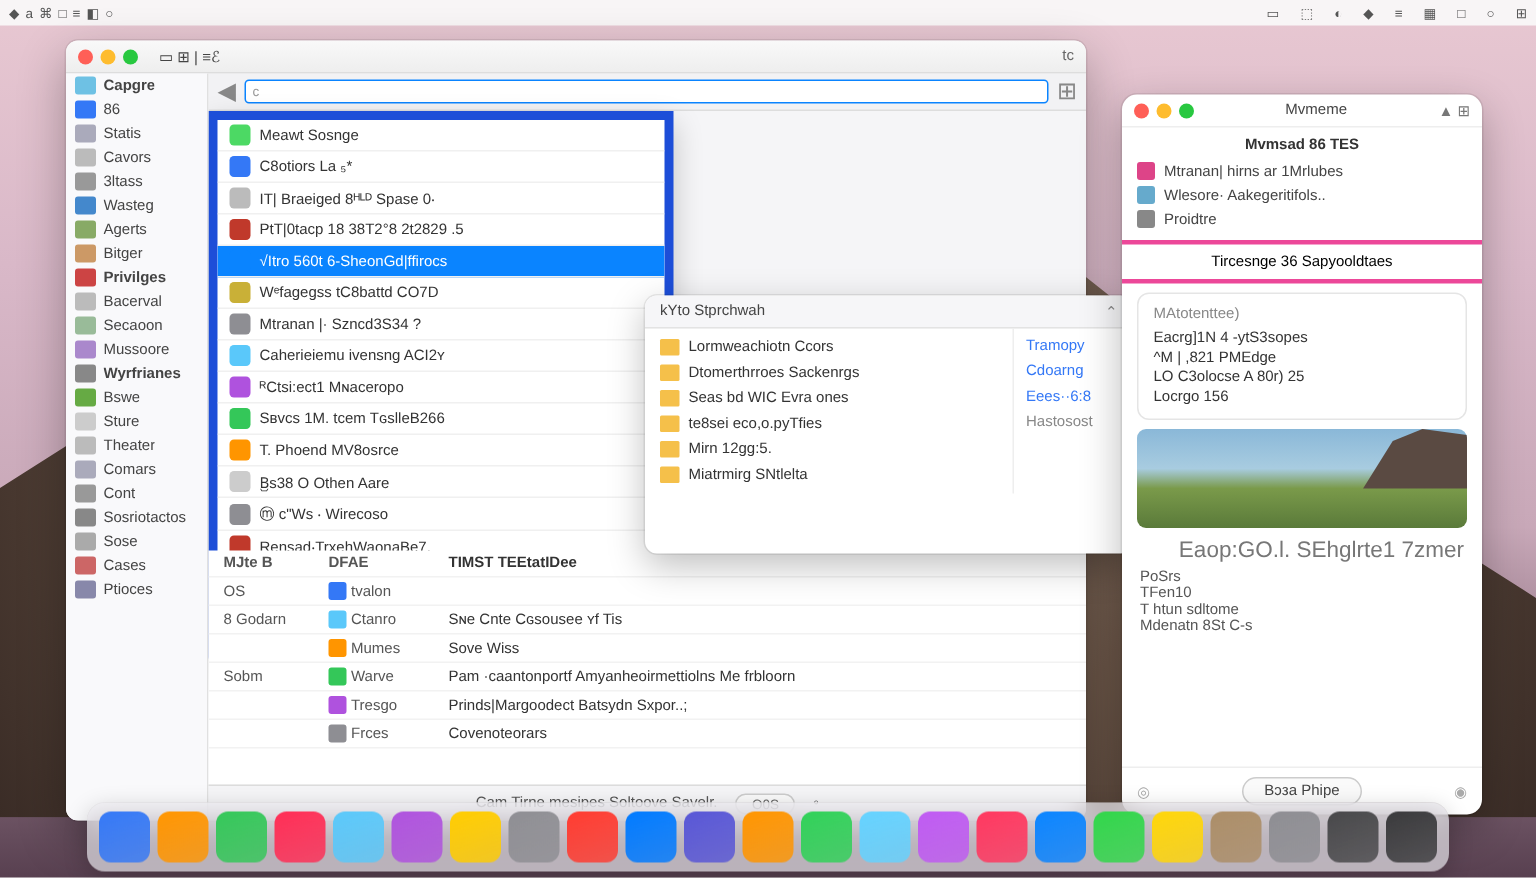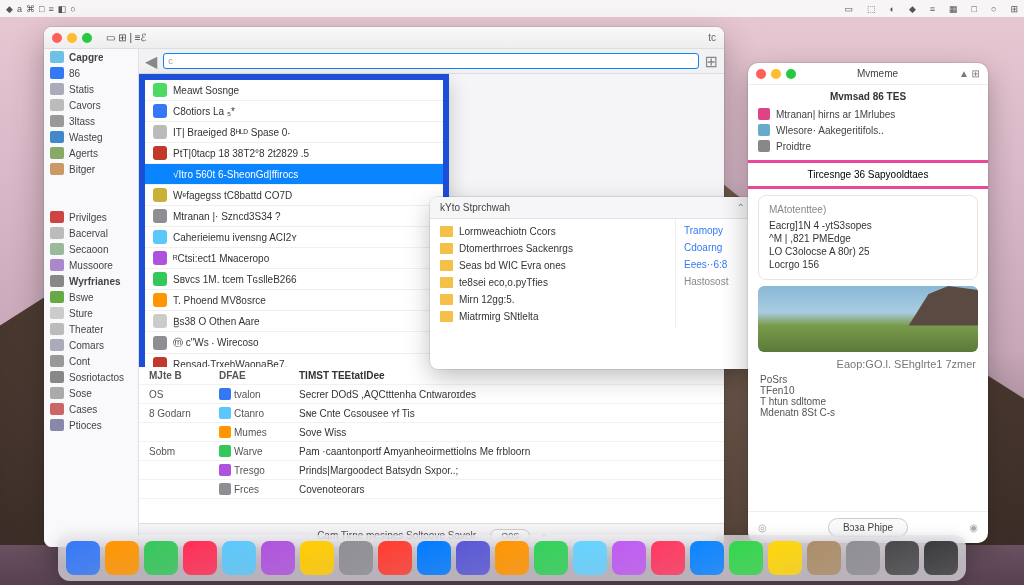--- a/index.html
+++ b/index.html
@@ -127,21 +127,21 @@
           <span>Wasteg</span>
         </div>
         <div class="sbitem">
           <div class="ic" style="background: rgb(136, 170, 102);"></div>
           <span>Agerts</span>
         </div>
         <div class="sbitem">
           <div class="ic" style="background: rgb(204, 153, 102);"></div>
           <span>Bitger</span>
         </div>
-        <div class="sbitem" style="font-weight: 400; margin-top: 32px;">
+        <div class="sbitem" style="font-weight: 700;">
           <div class="ic" style="background: rgb(204, 68, 68);"></div>
           <span>Privilges</span>
         </div>
         <div class="sbitem">
           <div class="ic" style="background: rgb(187, 187, 187);"></div>
           <span>Bacerval</span>
         </div>
         <div class="sbitem">
           <div class="ic" style="background: rgb(153, 187, 153);"></div>
           <span>Secaoon</span>
@@ -278,21 +278,20 @@
           </div>
         <div class="col3">TIMST  TEEtatIDee</div>
       </div>
       <div id="lst">
           <div class="lrow">
             <div class="col1">OS</div>
             <div class="col2">
               <div class="smic" style="background:#3478f6"></div>
               <span>tvalon</span>
             </div>
-            <div class="col3">Secrer DOdS ,AQCtttenha Cntwaroɪdes</div>
           </div>
           <div class="lrow">
             <div class="col1">8 Godarn</div>
             <div class="col2">
               <div class="smic" style="background:#5ac8fa"></div>
               <span>Ctanro</span>
             </div>
             <div class="col3">Sɴe Cnte Cɢsousee ʏf Tis</div>
           </div>
           <div class="lrow">
@@ -410,21 +409,21 @@
     <div class="card">
       <div class="lbl">MAtotenttee)</div>
       <div id="cardL">
           <div style="padding: 1px 0px;">Eacrg]1N 4 -ytS3sopes</div>
           <div style="padding: 1px 0px;">^M  | ,821 PMEdge</div>
           <div style="padding: 1px 0px;">LO C3olocse A 80r) 25</div>
           <div style="padding: 1px 0px;">Locrgo 156</div>
         </div>
     </div>
     <div class="thumb"></div>
-    <div style="text-align:right;padding:0 12px;color:#777;font-size:11px">Eaop:GO.l. SEhglrte1 7zmer</div>
+    <div style="text-align:right;padding:0 12px;color:#777;font-size:15px">Eaop:GO.l. SEhglrte1 7zmer</div>
     <div style="padding:4px 12px;font-size:10px;color:#555" id="footL">
         <div>PoSrs</div>
         <div>TFen10</div>
         <div>T htun sdltome</div>
         <div>Mdenatn 8St C-s</div>
       </div>
     <div class="w3foot">
       <span style="color:#aaa">◎</span>
       <span class="btn">Bɔзa Phipe</span>
       <span style="color:#aaa">◉</span>

